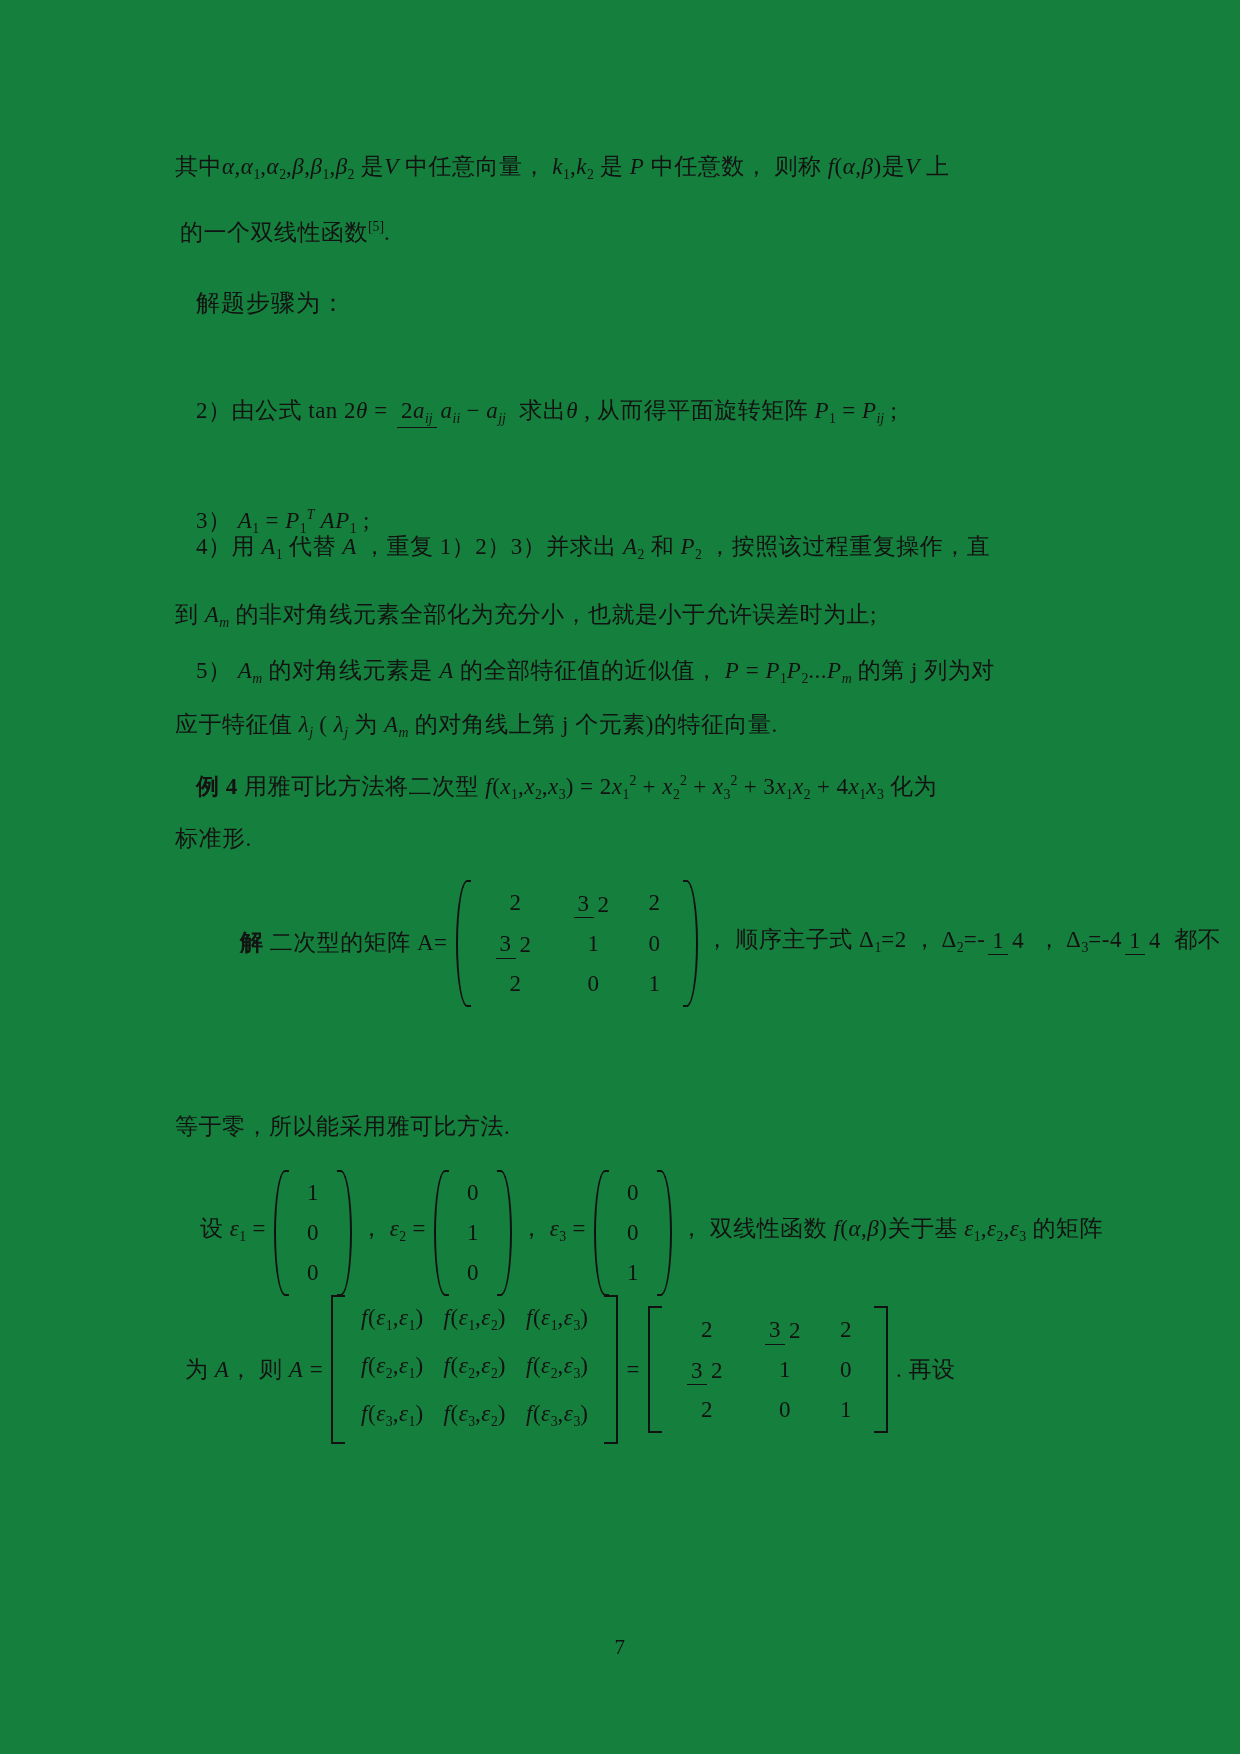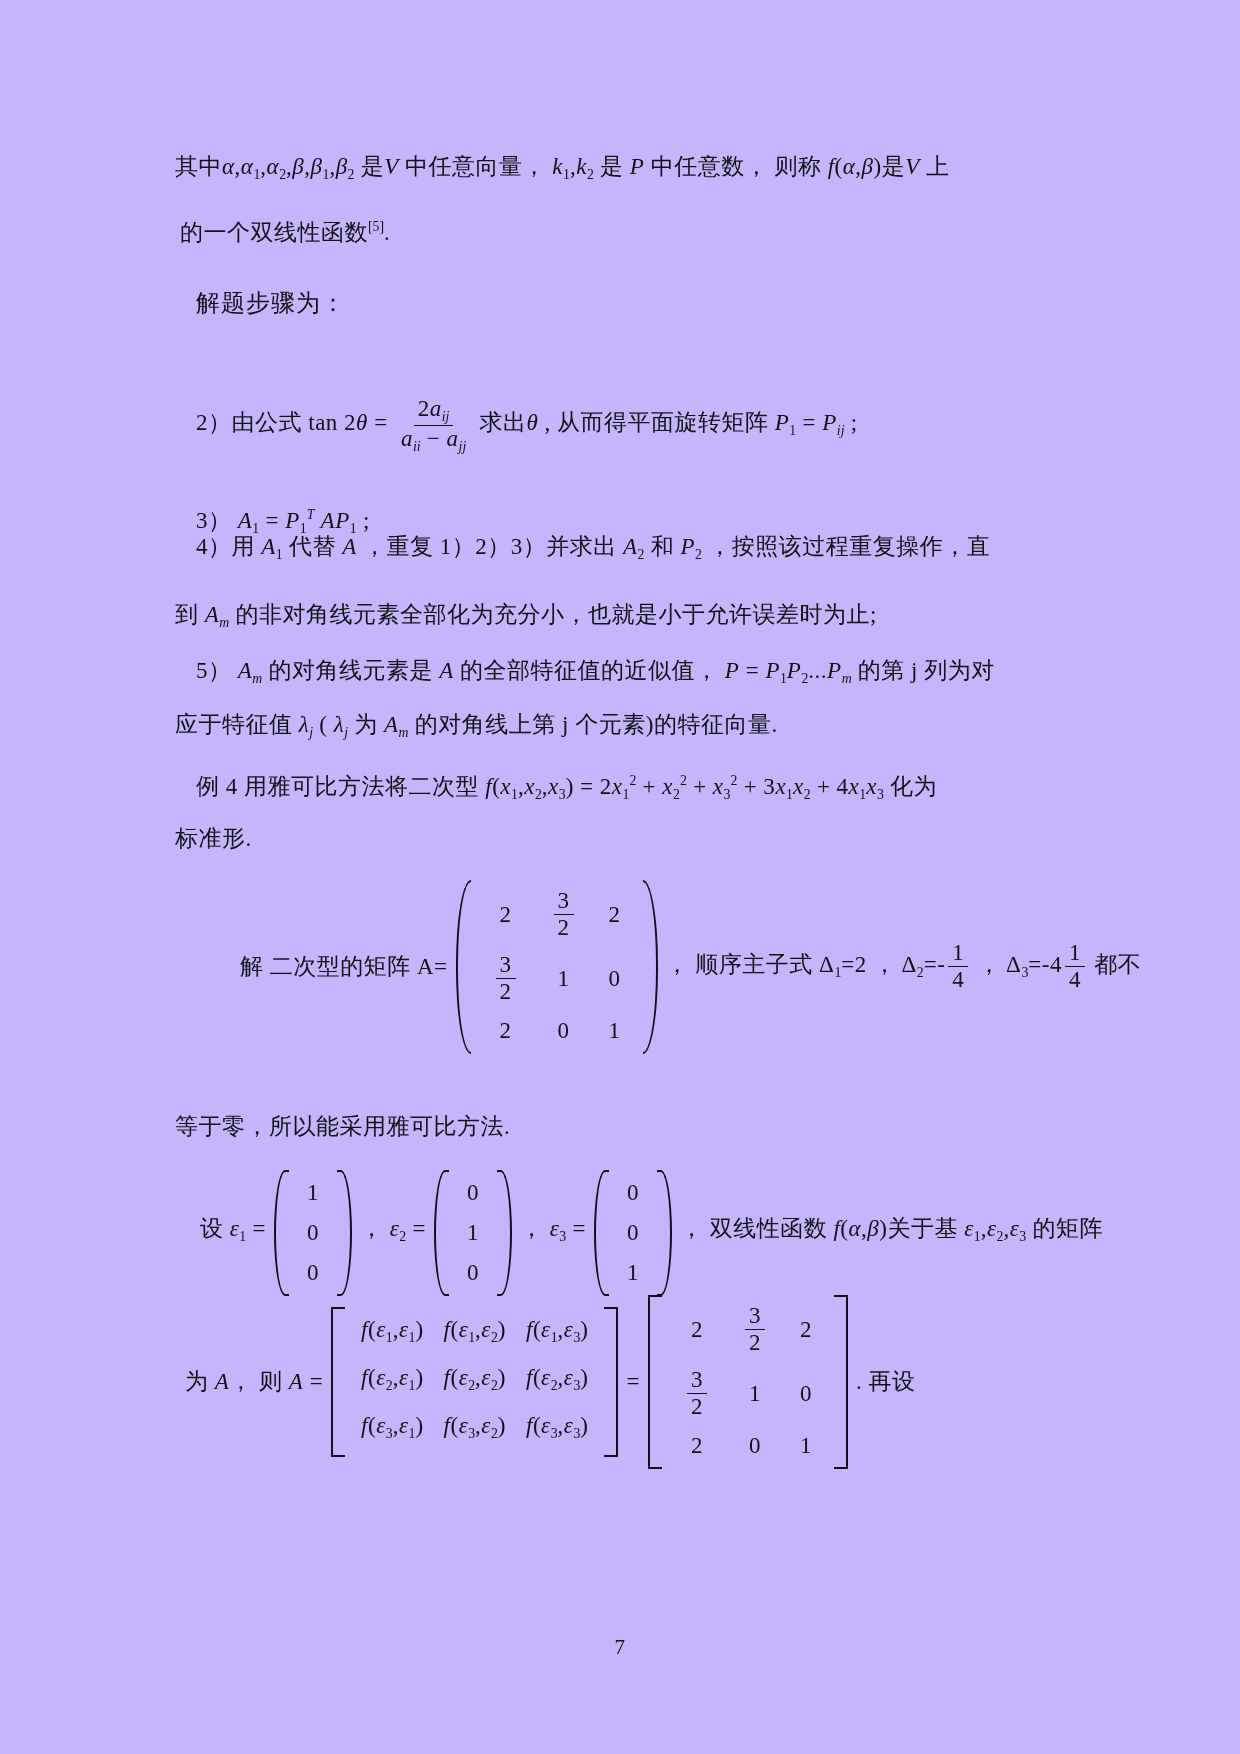--- a/index.html
+++ b/index.html
@@ -1,24 +1,24 @@
 <!DOCTYPE html>
 <html><head>
 <meta charset="utf-8">
 <style>
   html,body{margin:0;padding:0;background:#ffffff}
-  .page{position:relative;width:1240px;height:1754px;background:#c4b5fd;
+  .page{position:relative;width:1240px;height:1754px;background:#15803d;
         font-family:"Liberation Serif","DejaVu Serif",serif;color:#121212;overflow:hidden}
   .ln{position:absolute;white-space:nowrap;font-size:23px;line-height:30px;letter-spacing:.5px}
   .fl{display:flex;align-items:center}
-  b{font-weight:normal}
+  b{font-weight:bold}
   i{font-family:"Liberation Serif","DejaVu Serif",serif}
   sub{font-size:60%;vertical-align:-0.35em;letter-spacing:0}
   sup{font-size:60%;vertical-align:0.65em;letter-spacing:0}
-  .frac{display:inline-flex;flex-direction:column;align-items:center;vertical-align:middle;
+  .frac{display:inline-flex;align-items:center;vertical-align:middle;
         line-height:1.15;margin:0 3px;}
   .frac .fn{border-bottom:1.5px solid #121212;padding:0 4px}
   .frac .fd{padding:0 4px}
   .matrix{display:inline-flex;align-items:stretch;margin:0 8px}
   .mslot{display:flex;align-items:center}
   .mgrid{display:grid;gap:10px 0;padding:8px 6px;align-items:center;justify-items:center}
   .mcell{padding:0 16px;text-align:center}
   .compact .mcell{padding:0 10px}
   .vec .mcell{padding:0 12px}
   .br{flex:none}

